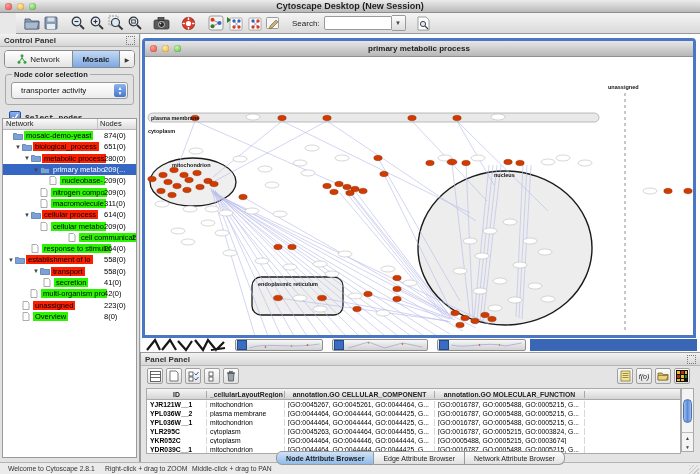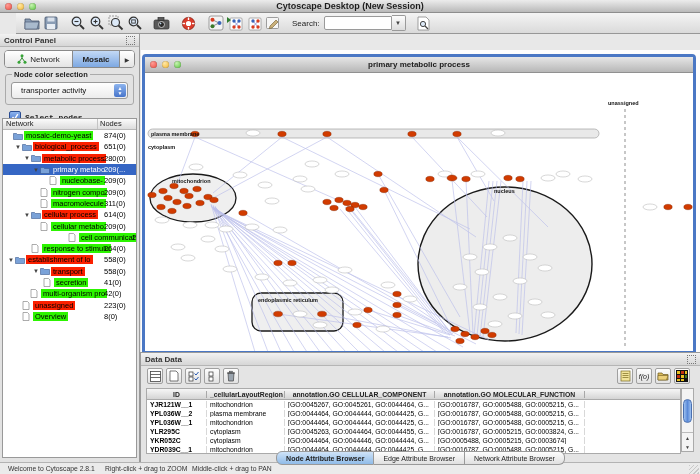--- a/index.html
+++ b/index.html
@@ -42,21 +42,21 @@
   .tree-row .sp{width:8px;flex:0 0 auto;}
   .tree-row .ticon{width:11px;display:flex;align-items:center;flex:0 0 auto;}
   .tlabel{padding:0 2px;color:#000;}
   .hl-green{background:#2cf400;}
   .hl-red{background:#fb2000;}
   .tcount{position:absolute;left:101px;color:#000;}
   .tree-row.selected{background:#3566c4;}
   .tree-row.selected .tlabel{background:transparent;color:#fff;}
   .tree-row.selected .tcount{color:#fff;}
   
-  .mdi{position:absolute;left:141px;top:50px;width:559px;height:318px;background:#fdfdfd;}
+  .mdi{position:absolute;left:141px;top:34px;width:559px;height:318px;background:#fdfdfd;}
   .net-window{position:absolute;left:1px;top:4px;width:554px;height:300px;box-sizing:border-box;border:3px solid #4a77c4;border-radius:4px 4px 0 0;background:#fff;}
   .net-titlebar{height:15px;background:linear-gradient(#e6e6e6,#b7b7b7);border-bottom:1px solid #909090;display:flex;align-items:center;position:relative;}
   .net-titlebar .title-text{font-size:8px;}
   .net-canvas{position:absolute;left:0;top:16px;right:0;bottom:0;overflow:hidden;}
   .net-canvas svg{display:block;}
   .mini-strip{position:absolute;left:0;top:304px;width:559px;height:14px;}
   .mini-bar{position:absolute;top:1px;height:12px;box-sizing:border-box;background:linear-gradient(#f6f6f6,#d2d2d2);border:1px solid #8f8f8f;border-radius:2px;display:flex;align-items:center;}
   .mini-ic{width:8px;height:8px;background:#3a6cc0;border:1px solid #234a8c;margin-left:1px;flex:0 0 auto;}
   .mini-prev{flex:1;height:100%;}
   .desktop-blue{position:absolute;left:389px;top:1px;width:167px;height:12px;background:#3a67b5;}
@@ -613,21 +613,21 @@
           <circle cx="30" cy="5" r=".8" fill="#c03a10"></circle>
           <circle cx="50" cy="5" r=".8" fill="#b8742a"></circle>
         </svg>
     </div>
     <div class="desktop-blue"></div>
   </div>
 </div>
 
 <div class="data-panel">
   <div class="panel-header">
-    <span>Data Data</span>
+    <span>Panel Panel</span>
     <span class="float-ic"></span>
   </div>
   <div class="dp-toolbar">
     <span class="dbtn">
         <svg width="11" height="11" viewBox="0 0 11 11">
           <rect x=".5" y=".5" width="10" height="10" fill="#fff" stroke="#444" stroke-width=".8"></rect>
           <line x1=".5" y1="3.5" x2="10.5" y2="3.5" stroke="#444" stroke-width=".8"></line>
           <line x1=".5" y1="6.5" x2="10.5" y2="6.5" stroke="#444" stroke-width=".8"></line>
         </svg>
       </span>

